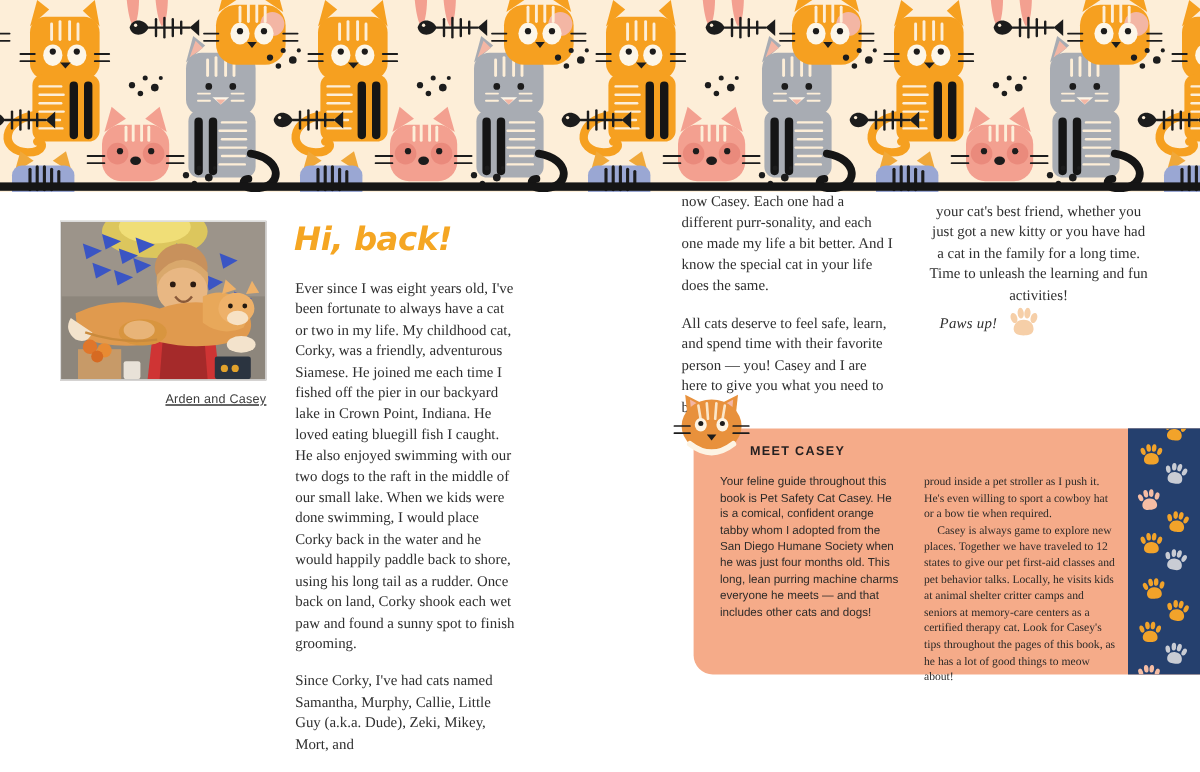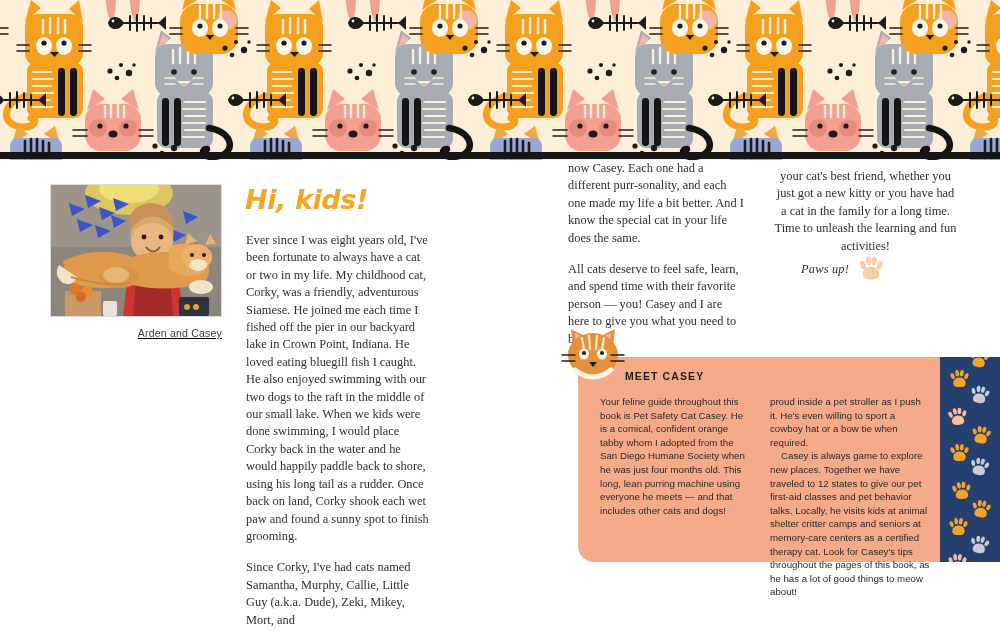--- a/index.html
+++ b/index.html
@@ -51,21 +51,21 @@
   }
 
   .col { position:absolute; font-size:12.4px; line-height:17.4px; color:#2f2f2f; }
   .col p { margin-bottom:14px; }
   #col-1 { left:246px; top:72px; width:186px; }
   #col-2 { left:568px; top:0;  width:178px; }
   #col-3 { left:773px; top:8px;  width:185px;text-align:center; }
 
   #paws-up-line {
     position:absolute; left:783px; top:96px;
-    display:flex; align-items:center; gap:9px;margin-left:18px;
+    display:flex; align-items:center; gap:9px;
   }
   #paws-up-text {
     font-style:italic; font-size:12.4px; color:#2f2f2f;
     letter-spacing:.2px;
   }
 
   
   #casey-panel {
     position:absolute; left:578px; top:197px;
     width:422px; height:205px;
@@ -90,21 +90,21 @@
     letter-spacing:1.1px;
   }
   .casey-col {
     position:absolute; top:38px;
     font-family:"Liberation Sans", sans-serif;
     font-size:9.7px; line-height:13.6px; color:#2c2a28;
   }
   .casey-col p { margin:0; }
   .casey-col p + p { text-indent:11px; }
   #casey-col-1 { left:22px; width:152px; }
-  #casey-col-2 { left:192px; width:160px; }
+  #casey-col-2 { left:192px; width:160px;font-family:Liberation Serif, serif; }
 </style>
 </head>
 <body>
 
 <div id="pattern-band">
   <svg id="pattern-svg" width="1000" height="160" viewBox="0 0 1000 160">
     <defs>
 
       <g id="m-tabby">
         <path d="M0 -4 L6 -26 L16 -18 Z" fill="#f6a020"></path>
@@ -381,21 +381,21 @@
         <circle cx="30" cy="112" r="5" fill="#d66a22"></circle>
         <rect x="52" y="116" width="14" height="15" rx="2" fill="#e8e2d8"></rect>
         <rect x="128" y="112" width="30" height="19" rx="2" fill="#2b3440"></rect>
         <circle cx="136" cy="122" r="3" fill="#e2a22c"></circle>
         <circle cx="145" cy="122" r="3" fill="#e2a22c"></circle>
       </svg>
     </div>
     <div id="photo-caption">Arden and Casey</div>
   </div>
 
-  <div id="greeting">Hi, kids!</div>
+  <div id="greeting">Hi, back!</div>
 
   <div class="col" id="col-1">
     <p>Ever since I was eight years old, I've been fortunate to always have a cat or two in my life. My childhood cat, Corky, was a friendly, adventurous Siamese. He joined me each time I fished off the pier in our backyard lake in Crown Point, Indiana. He loved eating bluegill fish I caught. He also enjoyed swimming with our two dogs to the raft in the middle of our small lake. When we kids were done swimming, I would place Corky back in the water and he would happily paddle back to shore, using his long tail as a rudder. Once back on land, Corky shook each wet paw and found a sunny spot to finish grooming.</p>
     <p>Since Corky, I've had cats named Samantha, Murphy, Callie, Little Guy (a.k.a. Dude), Zeki, Mikey, Mort, and</p>
   </div>
 
   <div class="col" id="col-2">
     <p>now Casey. Each one had a different purr-sonality, and each one made my life a bit better. And I know the special cat in your life does the same.</p>
     <p>All cats deserve to feel safe, learn, and spend time with their favorite person — you! Casey and I are here to give you what you need to become</p>
   </div>
@@ -491,20 +491,20 @@
         <path d="M2 30 h13"></path>
           <path d="M2 36 h13"></path>
           <path d="M51 30 h13"></path>
           <path d="M51 36 h13"></path>
       </g>
     </svg>
 
     <div id="casey-title">MEET CASEY</div>
 
     <div class="casey-col" id="casey-col-1">
-      <p>Your feline guide throughout this book is Pet Safety Cat Casey. He is a comical, confident orange tabby whom I adopted from the San Diego Humane Society when he was just four months old. This long, lean purring machine using everyone he meets — and that includes other cats and dogs!</p>
+      <p>Your feline guide throughout this book is Pet Safety Cat Casey. He is a comical, confident orange tabby whom I adopted from the San Diego Humane Society when he was just four months old. This long, lean purring machine charms everyone he meets — and that includes other cats and dogs!</p>
     </div>
     <div class="casey-col" id="casey-col-2">
       <p>proud inside a pet stroller as I push it. He's even willing to sport a cowboy hat or a bow tie when required.</p>
       <p>Casey is always game to explore new places. Together we have traveled to 12 states to give our pet first-aid classes and pet behavior talks. Locally, he visits kids at animal shelter critter camps and seniors at memory-care centers as a certified therapy cat. Look for Casey's tips throughout the pages of this book, as he has a lot of good things to meow about!</p>
     </div>
   </div>
 </div>
 
 </body></html>

